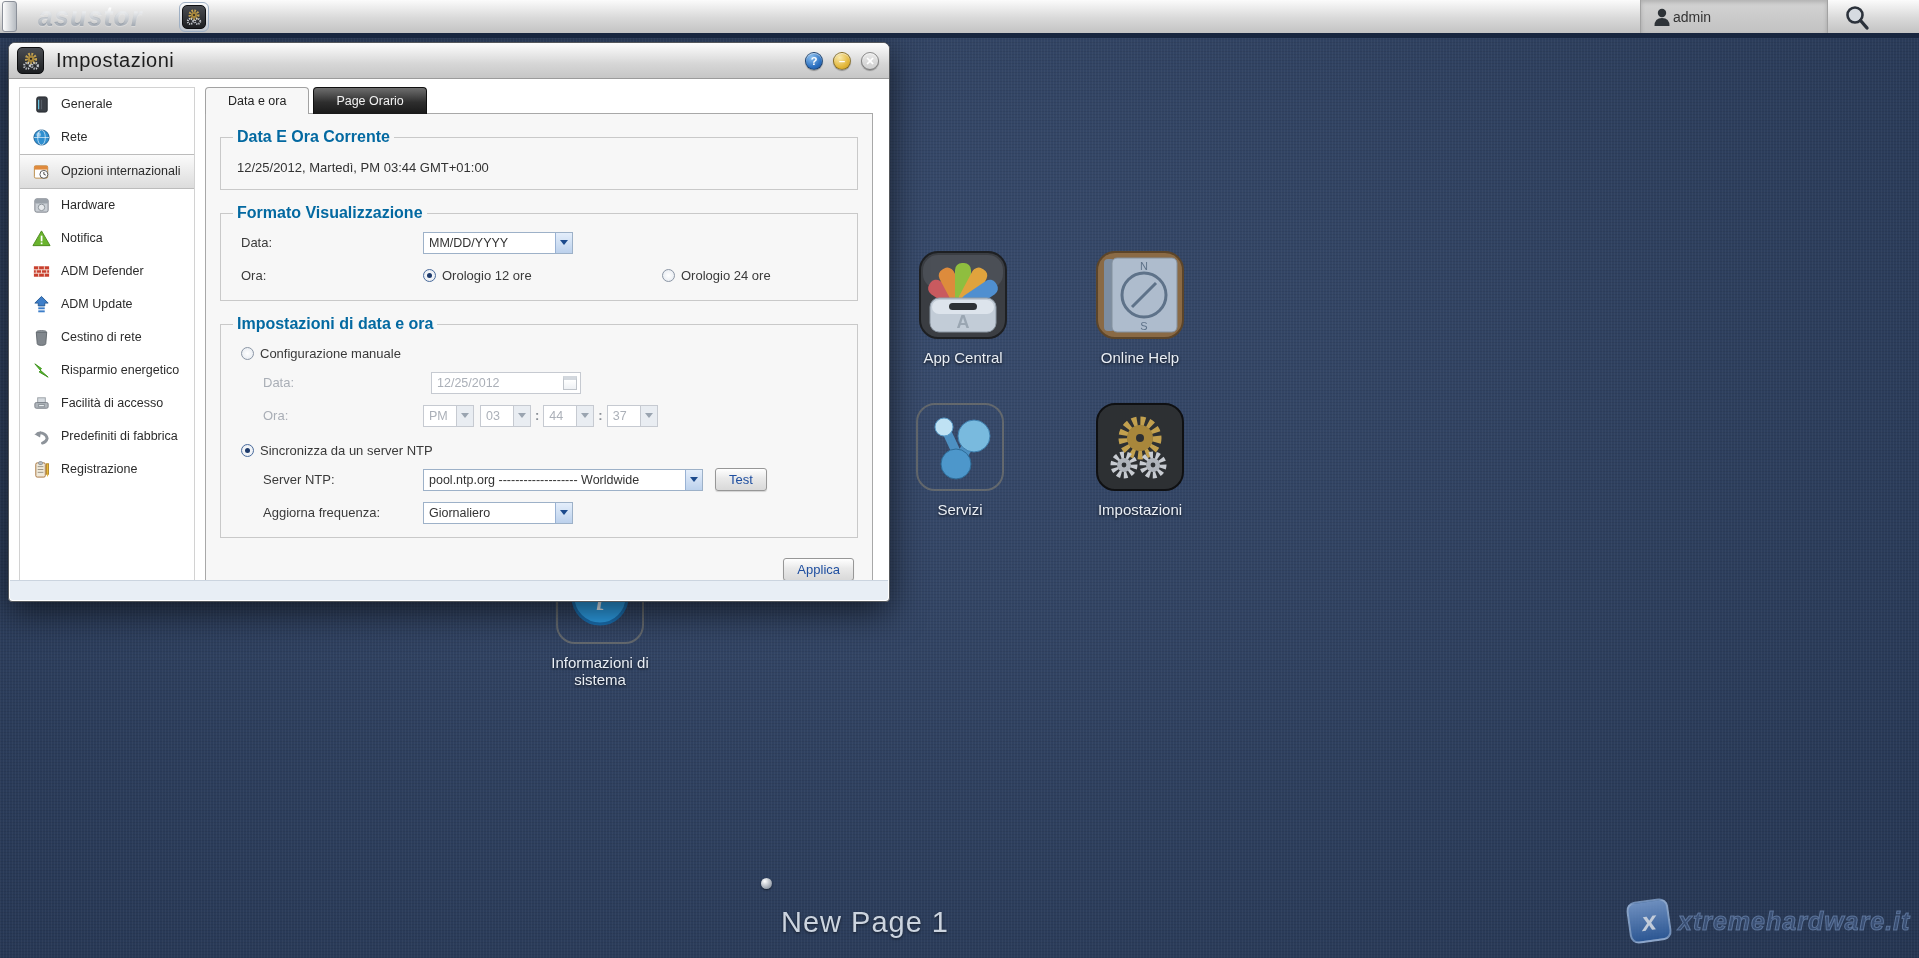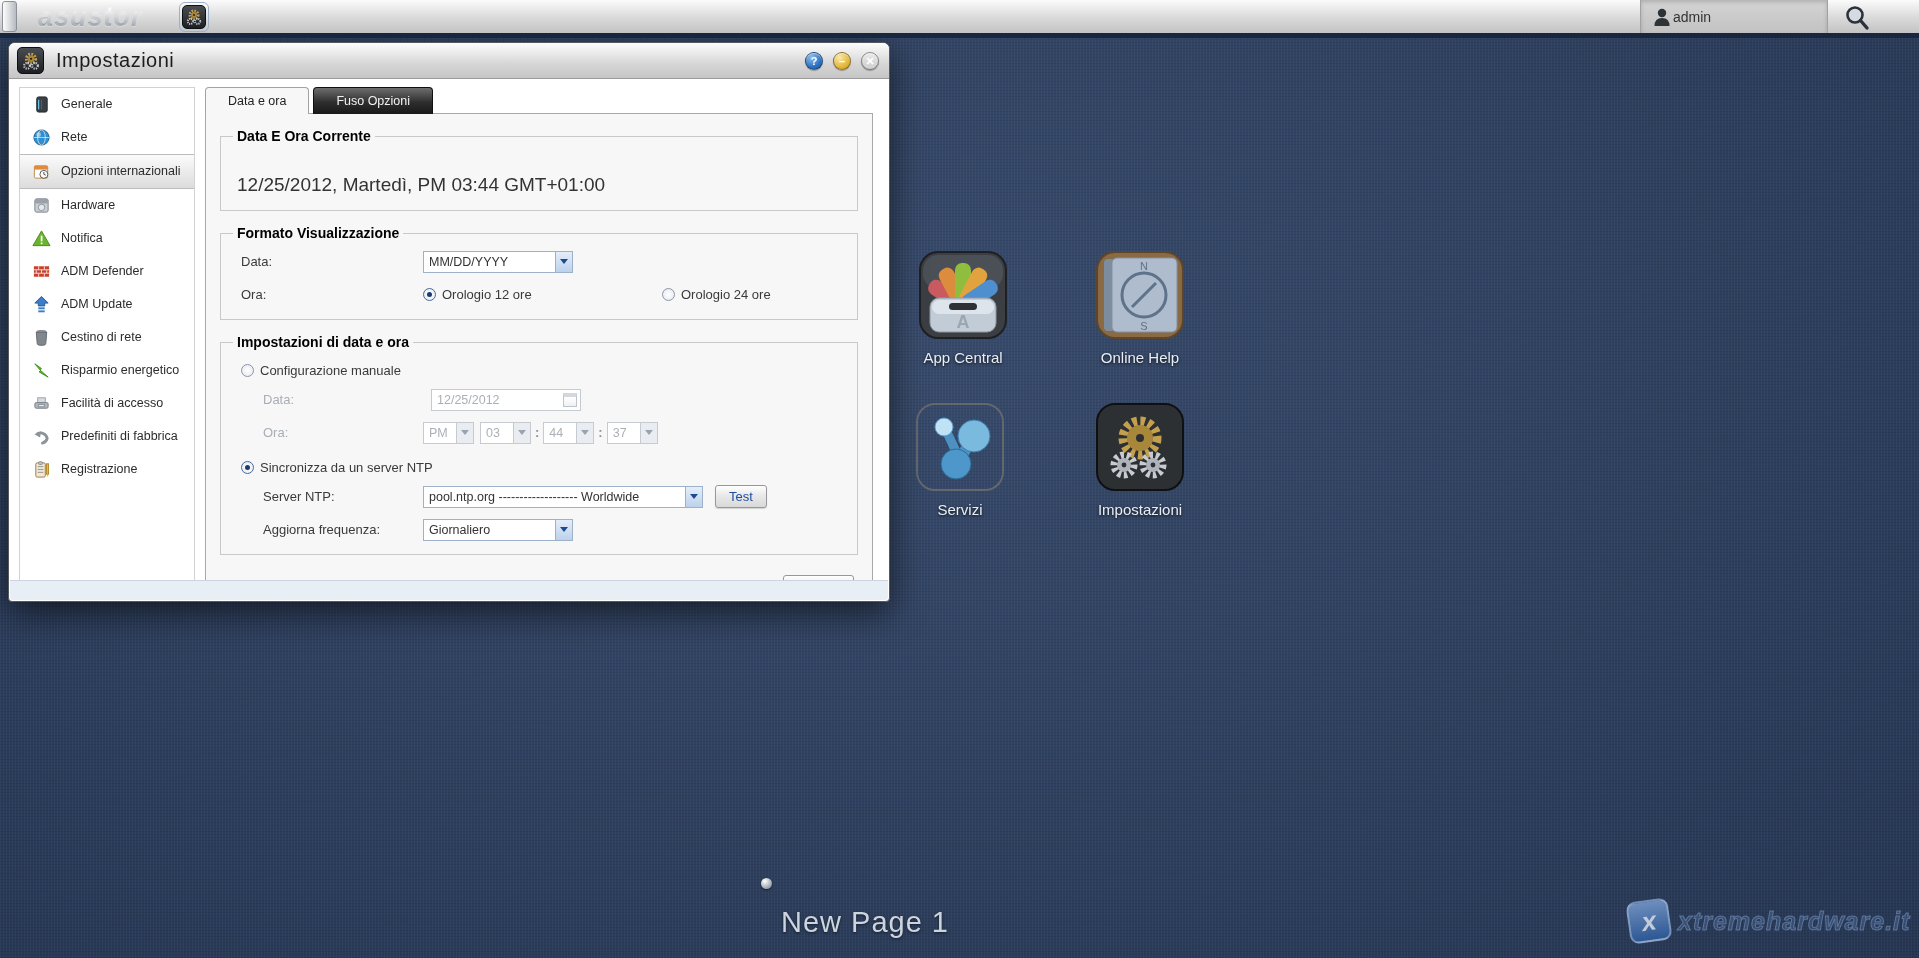--- a/index.html
+++ b/index.html
@@ -98,27 +98,27 @@
   .tab { height:27px; padding:0 22px; font-size:12.5px; display:flex; align-items:center;
     border-radius:4px 4px 0 0; cursor:pointer; }
   .tab.active { background:#f7f7f7; border:1px solid #a2a2a2; border-bottom:none; color:#222; }
   .tab.inactive { background:linear-gradient(#6e6e6e,#2e2e2e 55%,#191919);
     border:1px solid #101010; border-bottom:none; color:#f2f2f2; margin-left:4px; }
   .panel {
     position:absolute; left:196px; top:70px; width:668px; height:468px;
     background:#f7f7f7; border:1px solid #a8a8a8;
   }
   fieldset { border:1px solid #c9c9c9; margin:14px 14px 0 14px; padding:6px 8px 10px 8px; }
-  legend { font-size:14px; font-weight:bold; color:#000000; padding:0 4px; margin-left:4px; }
+  legend { font-size:16px; font-weight:bold; color:#0369a1; padding:0 4px; margin-left:4px; }
   .frow { display:flex; align-items:center; min-height:29px; padding-left:12px; font-size:13px; color:#3a3a3a; }
   .flabel { width:182px; }
   .frow.indent { padding-left:34px; }
   .frow.indent .flabel { width:160px; }
   .dim { color:#a9aeb6; }
-  .current-value { font-size:19px; color:#333; padding:8px 4px 4px 8px;margin-top:16px; }
+  .current-value { font-size:13px; color:#333; padding:8px 4px 4px 8px; }
 
   .combo { display:flex; height:22px; background:#fff; border:1px solid #9db1c8; align-items:center; }
   .combo .ctext { flex:1; padding:0 5px; font-size:12.5px; color:#333; white-space:nowrap; overflow:hidden; }
   .combo .trigger { width:17px; height:100%; border-left:1px solid #99b2d4;
     background:linear-gradient(#e4eefb,#bcd1ec); display:flex; align-items:center; justify-content:center; }
   .combo .trigger::after { content:""; border-left:4px solid transparent; border-right:4px solid transparent;
     border-top:5px solid #1c4a8c; }
   .combo.w150 { width:150px; } .combo.w280 { width:280px; } .combo.w51 { width:51px;gap:8px; }
   .combo.disabled { border-color:#c6cad1; }
   .combo.disabled .ctext { color:#abb0b8; }
@@ -231,20 +231,28 @@
       <circle cx="29" cy="63" r="7" fill="#aeb3ba"></circle>
         <circle cx="29" cy="63" r="2.4" fill="#2d3033"></circle>
       <circle cx="58" cy="63" r="10" fill="none" stroke="#c8ccd2" stroke-width="7" stroke-dasharray="3.4 2.8"></circle>
       <circle cx="58" cy="63" r="7" fill="#aeb3ba"></circle>
         <circle cx="58" cy="63" r="2.4" fill="#2d3033"></circle>
     </svg>
     <div class="dlabel">Impostazioni</div>
   </div>
 
 
+  <div class="dicon" style="left:555px; top:555px;">
+    <svg class="art" viewBox="0 0 90 90">
+      <rect x="2" y="2" width="86" height="86" rx="18" fill="url(#silv)" stroke="#63686d" stroke-width="2"></rect>
+      <circle cx="45" cy="42" r="27" fill="#2d9ee5" stroke="#1a6dad" stroke-width="3"></circle>
+      <text x="45" y="55" text-anchor="middle" font-size="40" font-style="italic" font-family="Liberation Serif, serif" fill="#eaf4fb">i</text>
+    </svg>
+    <div class="dlabel">Informazioni di sistema</div>
+  </div>
 
   <div class="page-dot"></div>
   <div class="page-label">New Page 1</div>
 
   <div class="watermark">
     <div class="wm-badge">
         <span class="wm-x">x</span>
       </div>
     <div class="wm-text">xtremehardware.it</div>
   </div>
@@ -417,21 +425,21 @@
         <line x1="6" y1="13" x2="12" y2="13" stroke="#9a9284"></line>
         <rect x="15.2" y="4" width="2.2" height="11" fill="#e8b93c" stroke="#b3872a"></rect>
         <polygon points="15.2,15 17.4,15 16.3,18" fill="#e8b93c"></polygon>
       </svg>
       <span class="lab">Registrazione</span>
     </div>
   </div>
 
   <div class="tabs">
     <div class="tab active">Data e ora</div>
-    <div class="tab inactive">Fuso Opzioni</div>
+    <div class="tab inactive">Page Orario</div>
   </div>
 
   <div class="panel">
 
     <fieldset>
       <legend>Data E Ora Corrente</legend>
       <div class="current-value">12/25/2012, Martedì, PM 03:44 GMT+01:00</div>
     </fieldset>
 
     <fieldset>

